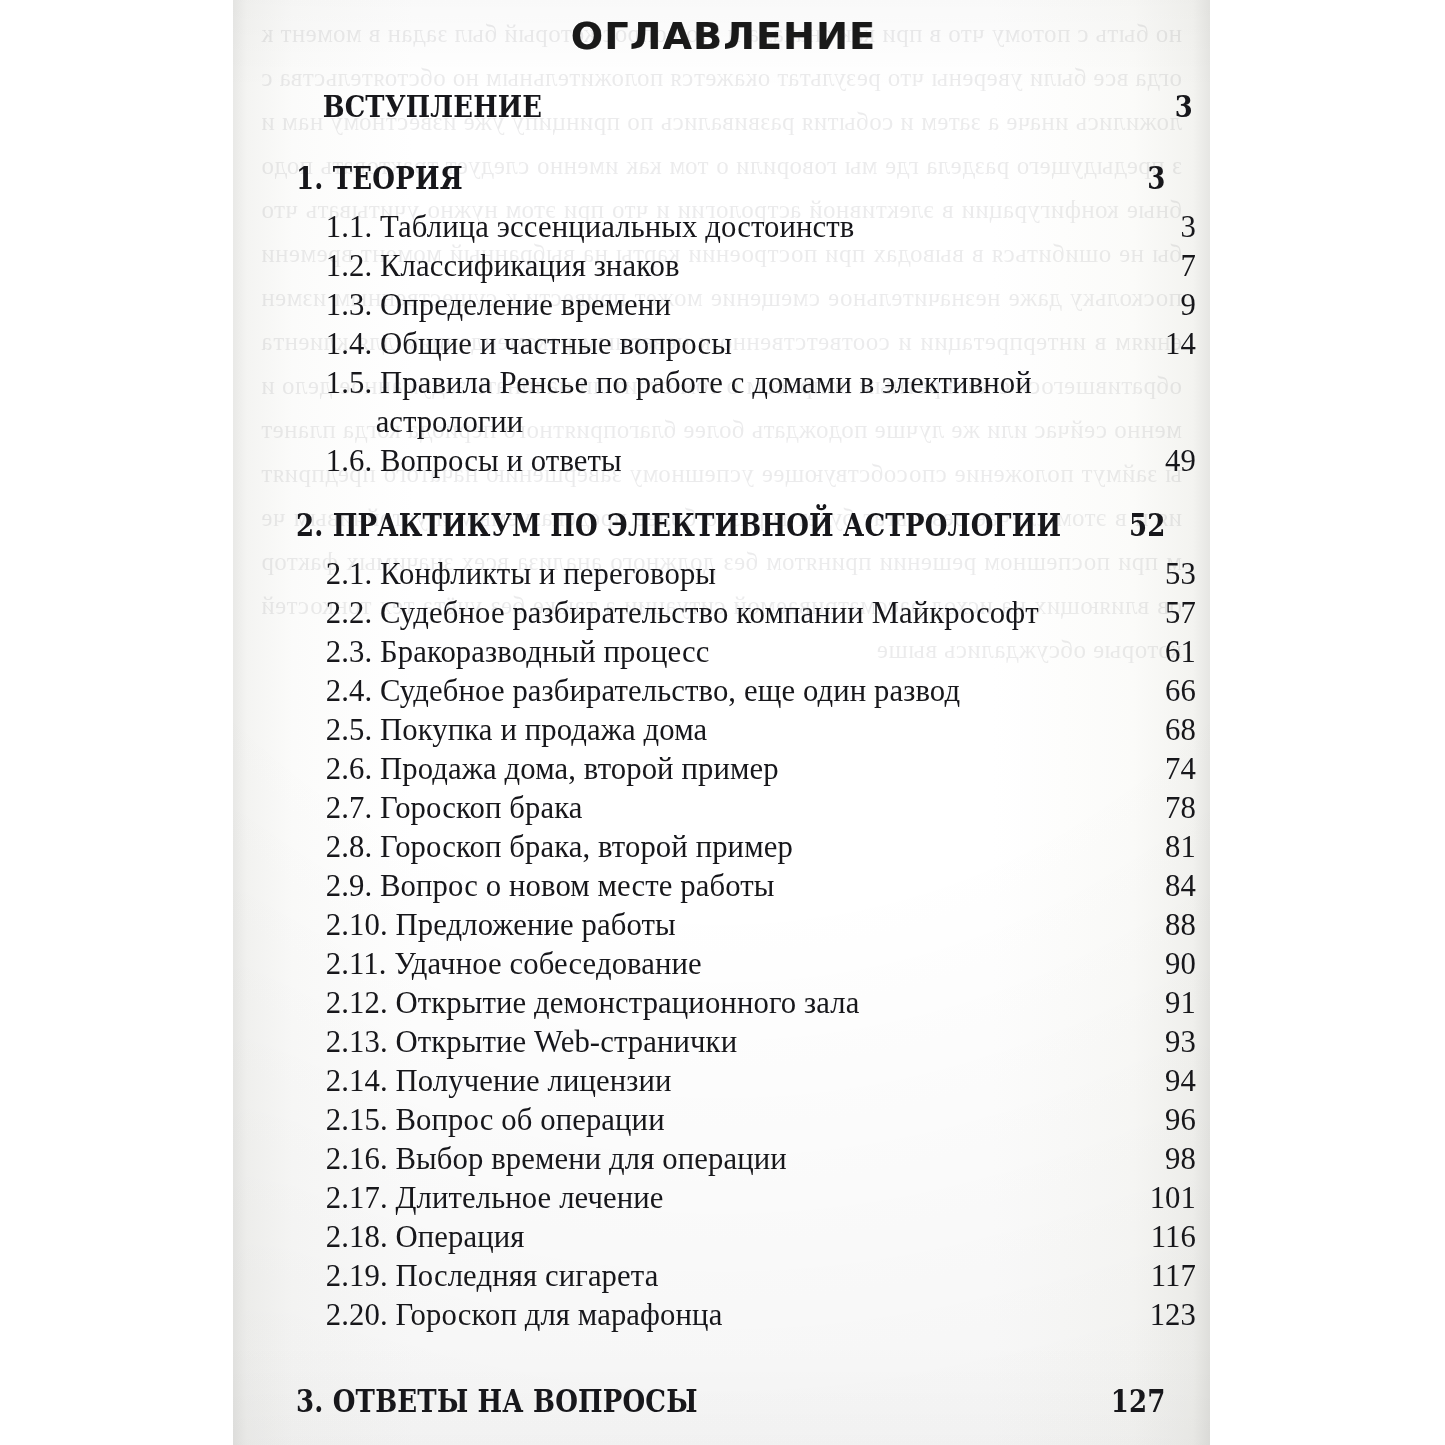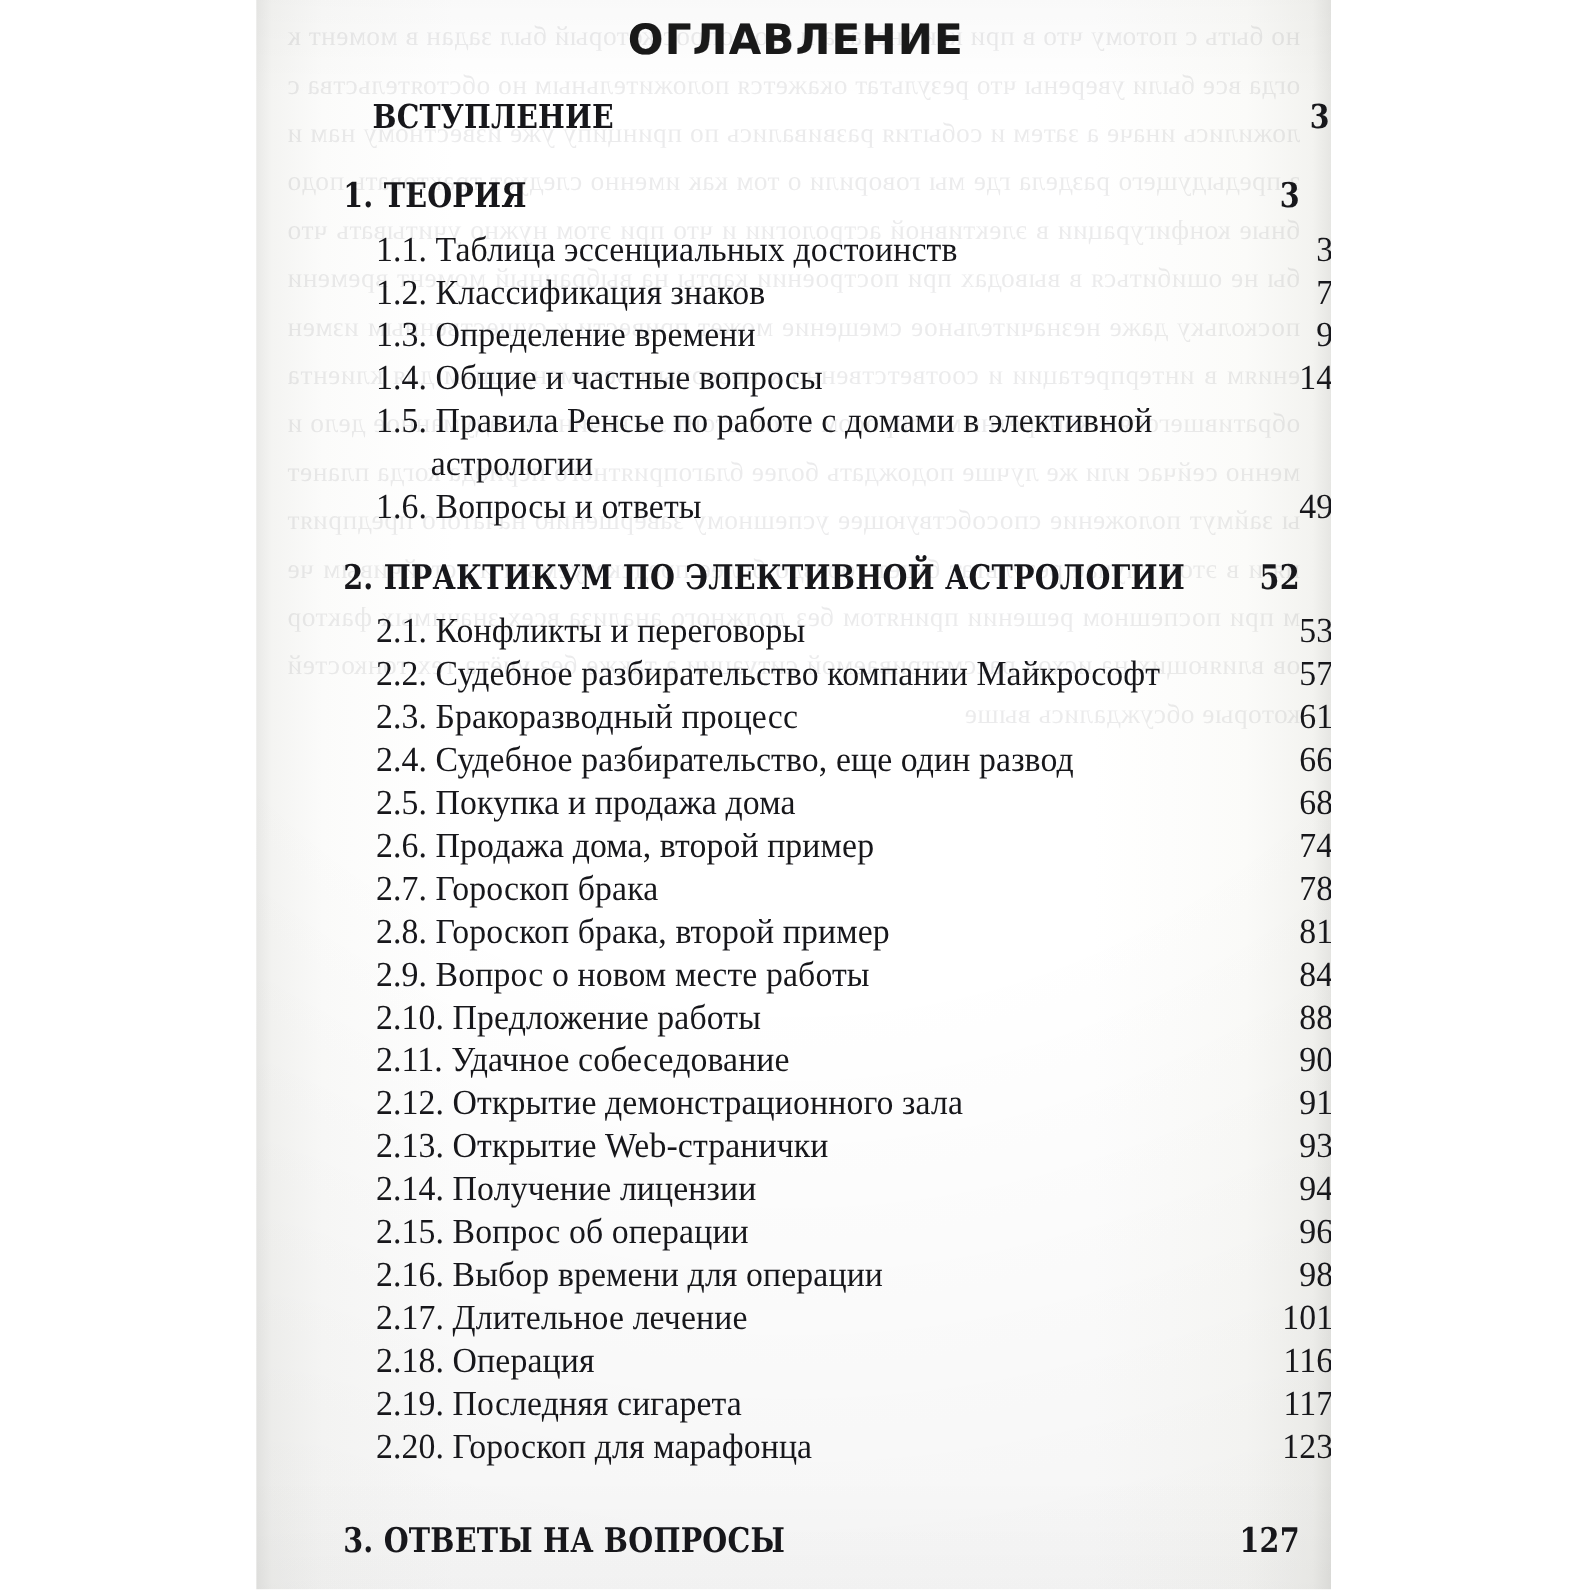--- a/index.html
+++ b/index.html
@@ -96,21 +96,20 @@
     letter-spacing: 1.2px;
     color: #191919;
     text-shadow: 0.4px 0.4px 0 rgba(40,40,45,0.45);
   }
 
   .toc-list {
     position: absolute;
     left: 0;
     top: 84px;
     width: 870px;
-    margin-left: 16px;
   }
 
   
   .toc-row {
     display: flex;
     align-items: flex-end;
     width: 100%;
     color: #17171b;
     white-space: nowrap;
     overflow: hidden;

